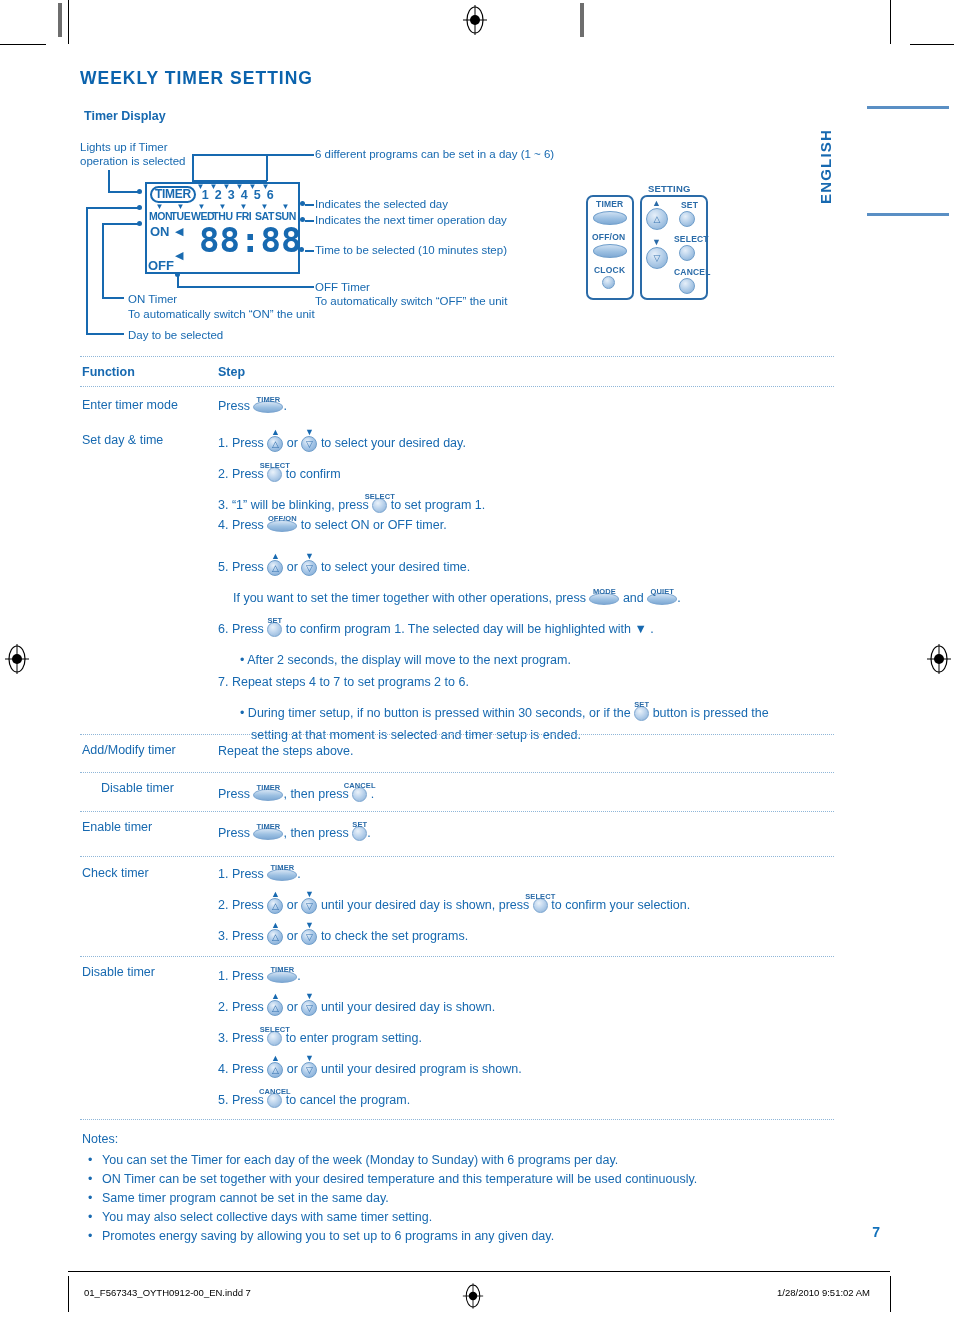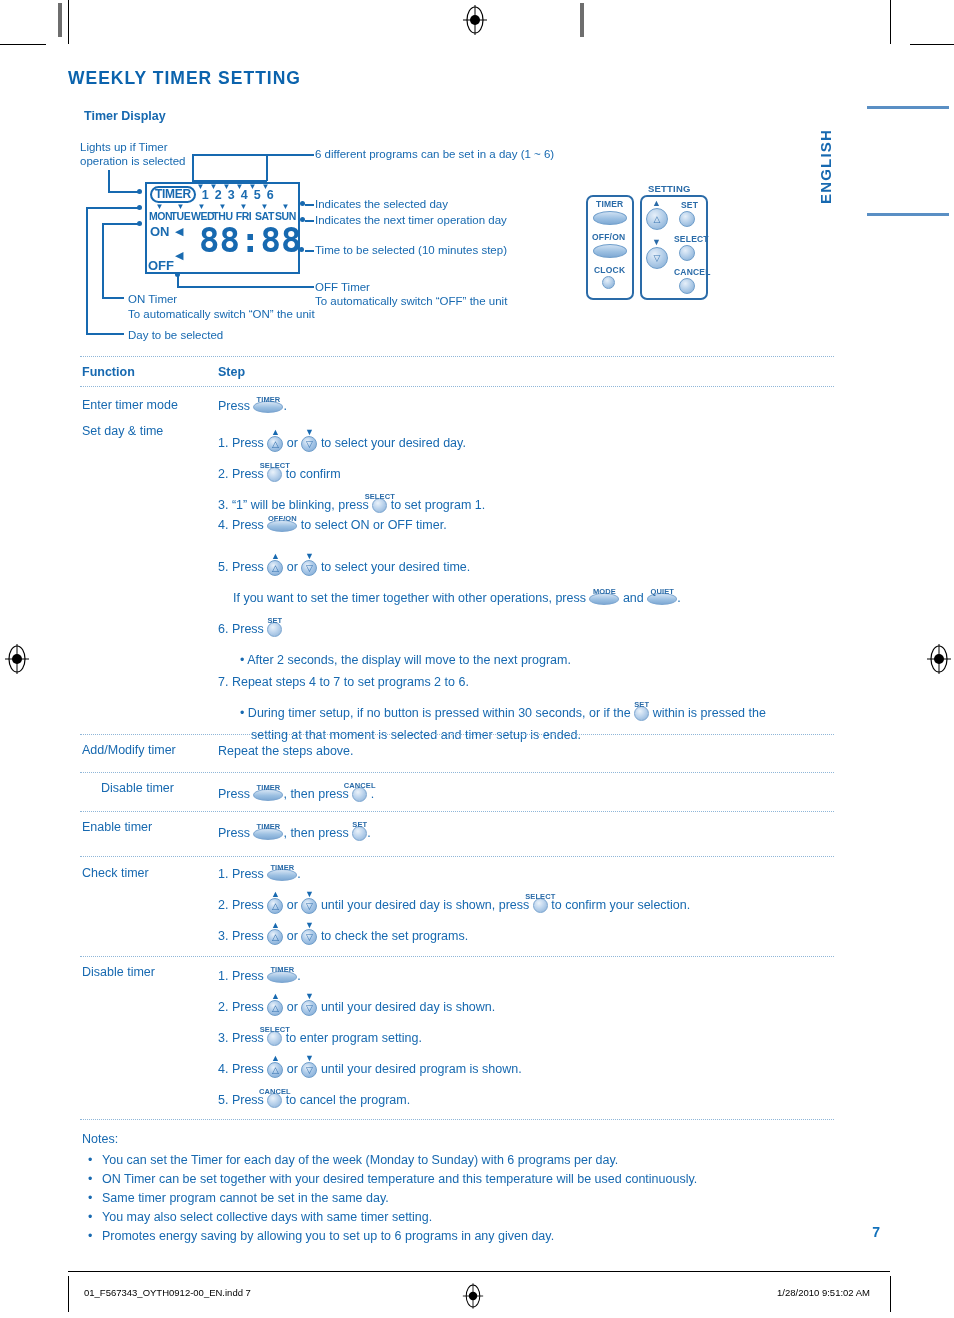--- a/index.html
+++ b/index.html
@@ -18,21 +18,21 @@
   .crop-h { position:absolute; height:1px; background:#000; }
 
   .colorbar { position:absolute; display:flex; border:2px solid #6e6e6e; }
   .colorbar span { display:block; width:100%; height:100%; }
   .cb-cell { width:28px; height:34px; }
 
   .regmark { position:absolute; width:26px; height:30px; }
 
   
   .page-title {
-    position:absolute; left:68px; top:68px;
+    position:absolute; left:80px; top:68px;
     font-size:17.5px; font-weight:bold; letter-spacing:1.0px;
     color:#0b63ad;
   }
   .subhead {
     position:absolute; left:84px; top:109px;
     font-size:12.5px; font-weight:bold; color:#1769b0;
   }
 
   
   .eng-tab { position:absolute; left:855px; top:106px; width:94px; height:110px; }
@@ -342,31 +342,31 @@
 </div>
 
 <div class="dotted" style="top:356px;"></div>
 <div class="tbl-head" style="left:82px; top:365px;">Function</div>
 <div class="tbl-head" style="left:218px; top:365px;">Step</div>
 <div class="dotted" style="top:386px;"></div>
 
 <div id="table-body">
     <div class="fn-cell" style="top: 398px;">Enter timer mode</div>
     <div class="st" style="top: 398px;"><span>Press </span><span class="ib-wrap"><span class="ib ib-oval"><span class="ib-cap">TIMER</span></span></span><span>.</span></div>
-    <div class="fn-cell" style="top: 424px;">Set day &amp; time</div>
+    <div class="fn-cell" style="top: 433px;">Set day &amp; time</div>
     <div class="st" style="top: 435px;"><span>1.</span><span> Press </span><span class="ib-wrap"><span class="ib ib-ud">△<span class="ib-caret">▲</span></span></span><span> or </span><span class="ib-wrap"><span class="ib ib-ud">▽<span class="ib-caret">▼</span></span></span><span> to select your desired day.</span></div>
     <div class="st" style="top: 466px;"><span>2.</span><span> Press </span><span class="ib-wrap"><span class="ib ib-round"><span class="ib-cap">SELECT</span></span></span><span> to confirm</span></div>
     <div class="st" style="top: 497px;"><span>3.</span><span> “1” will be blinking, press </span><span class="ib-wrap"><span class="ib ib-round"><span class="ib-cap">SELECT</span></span></span><span> to set program 1.</span></div>
     <div class="st" style="top: 517px;"><span>4.</span><span> Press </span><span class="ib-wrap"><span class="ib ib-oval"><span class="ib-cap">OFF/ON</span></span></span><span> to select ON or OFF timer.</span></div>
     <div class="st" style="top: 559px;"><span>5.</span><span> Press </span><span class="ib-wrap"><span class="ib ib-ud">△<span class="ib-caret">▲</span></span></span><span> or </span><span class="ib-wrap"><span class="ib ib-ud">▽<span class="ib-caret">▼</span></span></span><span> to select your desired time.</span></div>
     <div class="st-ind" style="top: 590px;"><span>If you want to set the timer together with other operations, press </span><span class="ib-wrap"><span class="ib ib-oval"><span class="ib-cap">MODE</span></span></span><span> and </span><span class="ib-wrap"><span class="ib ib-oval"><span class="ib-cap">QUIET</span></span></span><span>.</span></div>
-    <div class="st" style="top: 621px;"><span>6.</span><span> Press </span><span class="ib-wrap"><span class="ib ib-round"><span class="ib-cap">SET</span></span></span></div>
+    <div class="st" style="top: 621px;"><span>6.</span><span> Press </span><span class="ib-wrap"><span class="ib ib-round"><span class="ib-cap">SET</span></span></span><span> to confirm program 1. The selected day will be highlighted with ▼ .</span></div>
     <div class="st-bul" style="top: 652px;"><span>•  </span><span>After 2 seconds, the display will move to the next program.</span></div>
     <div class="st" style="top: 674px;"><span>7.</span><span> Repeat steps 4 to 7 to set programs 2 to 6.</span></div>
-    <div class="st-bul" style="top: 705px;"><span>•  </span><span>During timer setup, if no button is pressed within 30 seconds, or if the </span><span class="ib-wrap"><span class="ib ib-round"><span class="ib-cap">SET</span></span></span><span> within is pressed the</span></div>
+    <div class="st-bul" style="top: 705px;"><span>•  </span><span>During timer setup, if no button is pressed within 30 seconds, or if the </span><span class="ib-wrap"><span class="ib ib-round"><span class="ib-cap">SET</span></span></span><span> button is pressed the</span></div>
     <div class="st-bul" style="top: 727px;"><span style="display: inline-block; width: 11px;"></span><span>setting at that moment is selected and timer setup is ended.</span></div>
     <div class="fn-cell" style="top: 743px;">Add/Modify timer</div>
     <div class="st" style="top: 743px;"><span>Repeat the steps above.</span></div>
     <div class="fn-cell" style="top: 781px; margin-left: 19px;">Disable timer</div>
     <div class="st" style="top: 786px;"><span>Press </span><span class="ib-wrap"><span class="ib ib-oval"><span class="ib-cap">TIMER</span></span></span><span>, then press </span><span class="ib-wrap"><span class="ib ib-round"><span class="ib-cap">CANCEL</span></span></span><span> .</span></div>
     <div class="fn-cell" style="top: 820px;">Enable timer</div>
     <div class="st" style="top: 825px;"><span>Press </span><span class="ib-wrap"><span class="ib ib-oval"><span class="ib-cap">TIMER</span></span></span><span>, then press </span><span class="ib-wrap"><span class="ib ib-round"><span class="ib-cap">SET</span></span></span><span>.</span></div>
     <div class="fn-cell" style="top: 866px;">Check timer</div>
     <div class="st" style="top: 866px;"><span>1.</span><span> Press </span><span class="ib-wrap"><span class="ib ib-oval"><span class="ib-cap">TIMER</span></span></span><span>.</span></div>
     <div class="st" style="top: 897px;"><span>2.</span><span> Press </span><span class="ib-wrap"><span class="ib ib-ud">△<span class="ib-caret">▲</span></span></span><span> or </span><span class="ib-wrap"><span class="ib ib-ud">▽<span class="ib-caret">▼</span></span></span><span> until your desired day is shown, press </span><span class="ib-wrap"><span class="ib ib-round"><span class="ib-cap">SELECT</span></span></span><span> to confirm your selection.</span></div>

